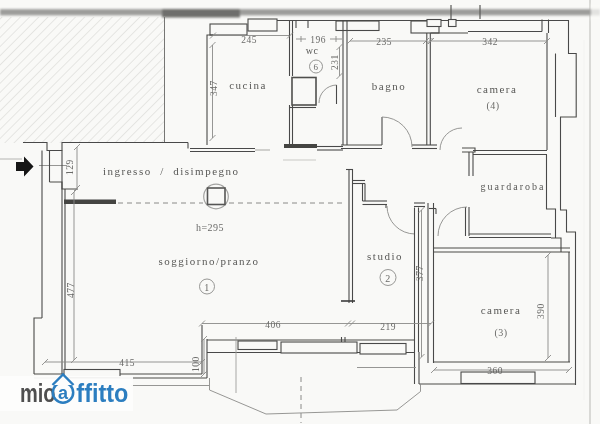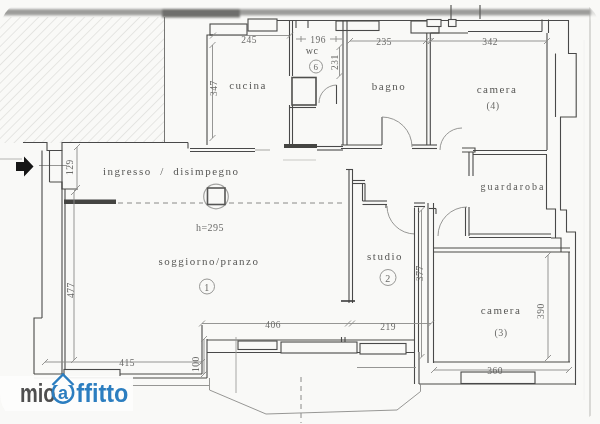--- a/index.html
+++ b/index.html
@@ -1,16 +1,16 @@
 <!DOCTYPE html>
 <html><head>
 <meta charset="utf-8">
 <style>
   html,body{margin:0;padding:0;background:#f9f9f7;}
-  #page{width:600px;height:424px;position:relative;overflow:hidden;background:#f9f9f7;font-family:"Liberation Sans",sans-serif;border-radius:30px;}
+  #page{width:600px;height:424px;position:relative;overflow:hidden;background:#f9f9f7;font-family:"Liberation Sans",sans-serif;}
   svg{display:block}
   .lbl{font-family:"Liberation Serif",serif;fill:#585856;letter-spacing:1.5px;font-size:11px;}
   .dim{font-family:"Liberation Serif",serif;fill:#6a6a68;letter-spacing:0.5px;font-size:9.5px;}
   .w{stroke:#4a4a48;stroke-width:1.1;fill:none;}
   .wd{stroke:#3d3d3b;stroke-width:1.6;fill:none;}
   .thin{stroke:#8b8b89;stroke-width:0.9;fill:none;}
   .box{stroke:#4a4a48;stroke-width:1.1;fill:#f9f9f7;}
 </style>
 </head>
 <body>

